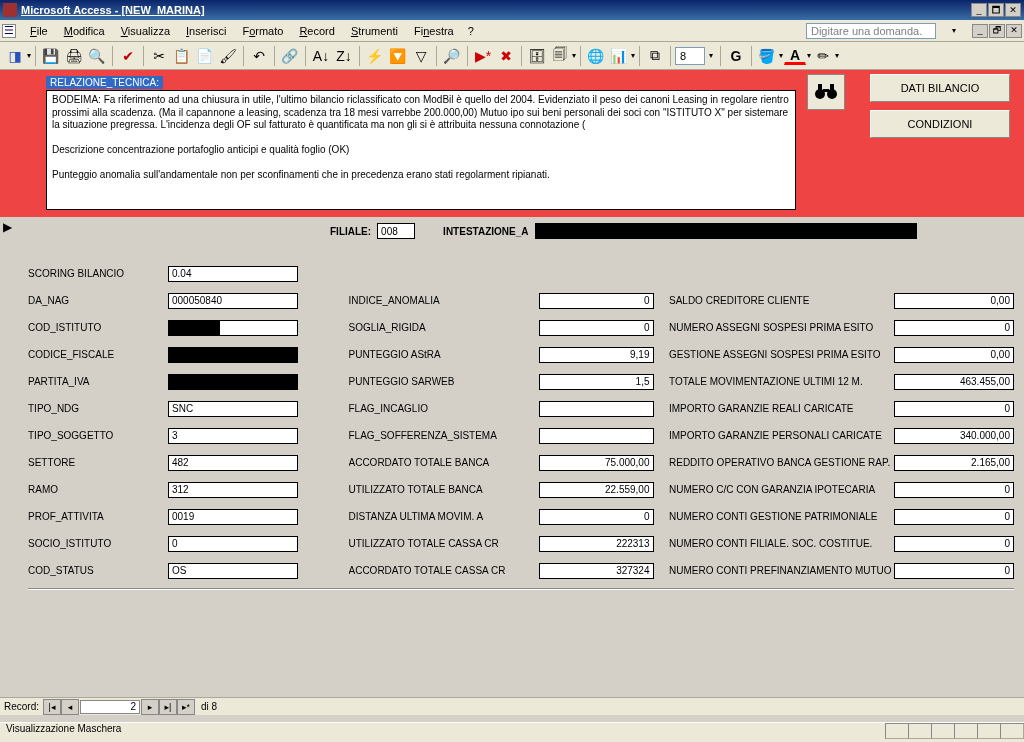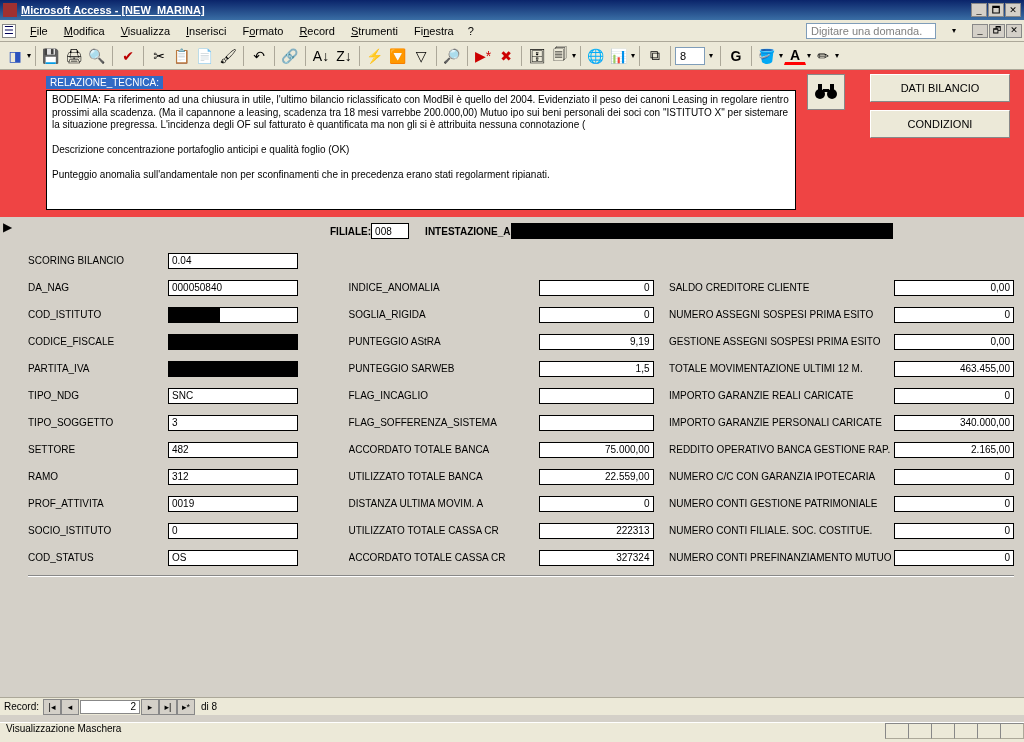--- a/index.html
+++ b/index.html
@@ -35,21 +35,21 @@
   .rel-label { background:#316ac5; color:#fff; padding:1px 4px; display:inline-block; font-size:10px; margin-bottom:1px; }
   .rel-text { background:#fff; border:1px solid #000; width: 750px; height: 120px; padding:3px 5px; font-size:10px; line-height:1.25; overflow:hidden; }
   .side-buttons { position:absolute; right: 14px; top: 4px; }
   .side-buttons .bino { width: 38px; height: 36px; background:#ece9d8; border:1px solid #888; display:flex; align-items:center; justify-content:center; font-size:20px; position:absolute; right:165px; top:0px; cursor:pointer; }
   .side-buttons .big-btn { width: 140px; height: 28px; background:#ece9d8; border:1px solid #888; border-top-color:#fff; border-left-color:#fff; font-size:11px; cursor:pointer; display:block; margin-bottom:8px; }
   
   
   .form-body { position: relative; background:#d4d0c8; }
   .record-caret { position:absolute; left:3px; top:3px; color:#000; font-size:12px; }
   .form-grid { padding: 6px 10px 6px 28px; }
-  .top-row { display:flex; align-items:center; gap:0; margin-bottom:8px; margin-left:302px; }
+  .top-row { display:flex; align-items:center; gap:6px; margin-bottom:21px; margin-left:302px; }
   .top-row .lbl { font-size:10px; font-weight:bold; }
   .top-row input { border:1px solid #000; height:16px; padding:0 3px; font-size:10px; }
   .top-row .filiale-val { width: 38px; background:#fff; }
   .top-row .intest { width: 382px; background:#000; color:#fff; }
   
   .columns { display:flex; gap:10px; }
   .col { flex:1; }
   .fld-row { display:flex; align-items:center; height:27px; }
   .fld-row .lbl { width: 140px; font-size:10px; text-transform: none; overflow:hidden; white-space:nowrap; }
   .col2 .fld-row .lbl { width:190px; }

